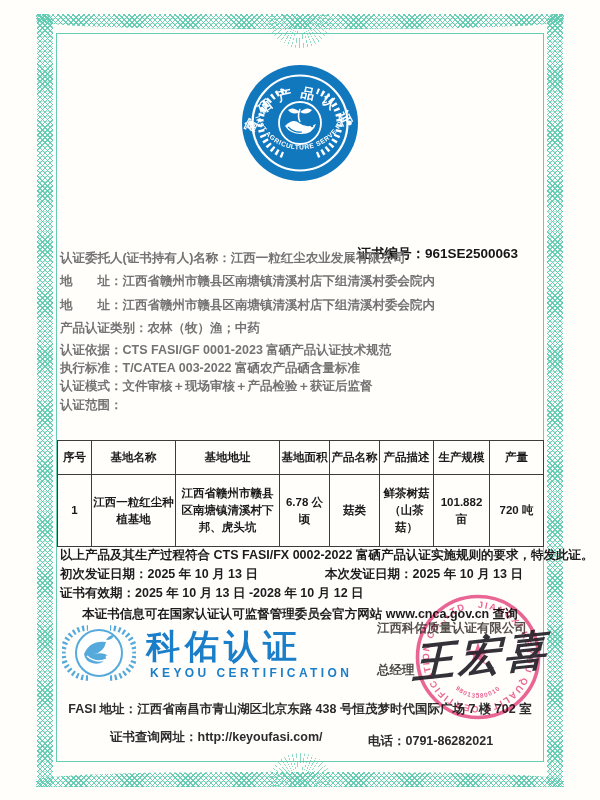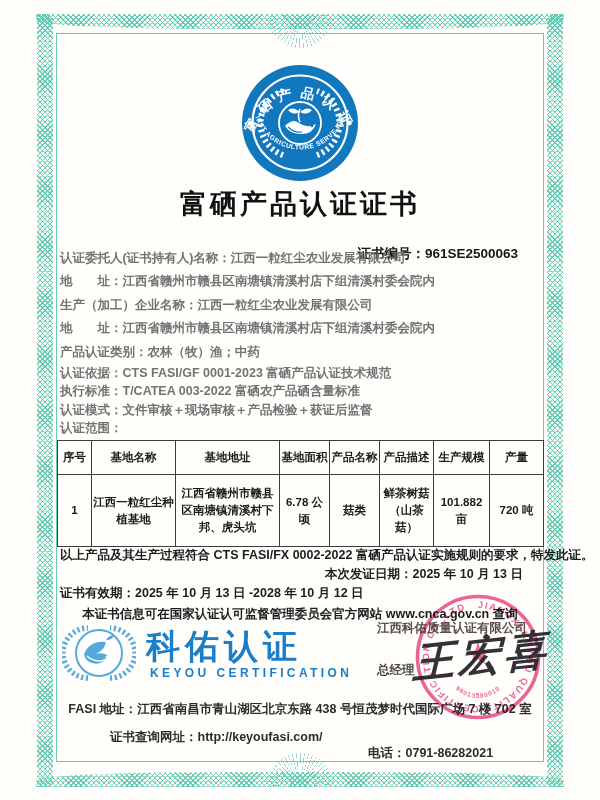--- a/index.html
+++ b/index.html
@@ -81,21 +81,21 @@
   .signature {
     position:absolute; left:412px; top:628px; width:150px; font-size:42px; font-weight:700;
     font-style:italic; color:rgba(35,33,40,.92); letter-spacing:4px;
     transform:rotate(-6deg) skewX(-6deg); z-index:6; white-space:nowrap;
   }
   .seal { position:absolute; left:413px; top:592px; width:130px; height:130px; z-index:5; mix-blend-mode:multiply; opacity:.9; }
 
   .fasi-addr { position:absolute; left:0; right:0; top:701px; text-align:center; font-size:12.5px; font-weight:700; color:#2c2c2c; white-space:nowrap; }
   .bottomline { position:absolute; left:0; right:0; top:729px; font-size:12.5px; font-weight:700; color:#2c2c2c; }
   .bottomline .web { position:absolute; left:110px; top:0; }
-  .bottomline .tel { position:absolute; left:368px; top:16px; }
+  .bottomline .tel { position:absolute; left:368px; top:4px; }
 </style>
 </head>
 <body>
 
 <div class="page">
 
   <div class="band band-top"></div>
   <div class="band band-bottom"></div>
   <div class="band band-left"></div>
   <div class="band band-right"></div>
@@ -124,28 +124,26 @@
     <g>
       <path d="M 59,45 q -3,7 0,13" stroke="#ffffff" stroke-width="1.6" fill="none"></path>
       <path d="M 59,48 q -7,-6 -12,-2 q 5,6 12,2 Z" fill="#ffffff"></path>
       <path d="M 59,48 q 7,-6 12,-2 q -5,6 -12,2 Z" fill="#ffffff"></path>
       <path d="M 44,62 q 8,-8 14,-3 q 8,6 17,1 q -3,10 -15,10 q -11,0 -16,-8 Z" fill="#ffffff"></path>
       <path d="M 47,63 q 6,6 14,5" stroke="#1278be" stroke-width="1.2" fill="none"></path>
       <circle cx="71" cy="62" r="1.3" fill="#1278be"></circle>
     </g>
   </svg>
 
-  <div class="title">富硒产品认证证书</div>
   <div class="certno"><span>证书编号：</span><span>961SE2500063</span></div>
 
   <div class="info">
     <div class="ga">
       <div class="fline"><span>认证委托人(证书持有人)名称：</span><span>江西一粒红尘农业发展有限公司</span></div>
       <div class="fline"><span>地　　址：</span><span>江西省赣州市赣县区南塘镇清溪村店下组清溪村委会院内</span></div>
-      <div class="fline"><span>生产（加工）企业名称：</span><span>江西一粒红尘农业发展有限公司</span></div>
       <div class="fline"><span>地　　址：</span><span>江西省赣州市赣县区南塘镇清溪村店下组清溪村委会院内</span></div>
       <div class="fline"><span>产品认证类别：</span><span>农林（牧）渔；中药</span></div>
     </div>
     <div class="gb">
       <div class="fline"><span>认证依据：</span><span>CTS FASI/GF 0001-2023 富硒产品认证技术规范</span></div>
       <div class="fline"><span>执行标准：</span><span>T/CATEA 003-2022 富硒农产品硒含量标准</span></div>
       <div class="fline"><span>认证模式：</span><span>文件审核＋现场审核＋产品检验＋获证后监督</span></div>
       <div class="fline"><span>认证范围：</span></div>
     </div>
   </div>
@@ -182,20 +180,21 @@
         <td>菇类</td>
         <td>鲜茶树菇（山茶菇）</td>
         <td>101.882 亩</td>
         <td>720 吨</td>
       </tr>
     </tbody>
   </table>
 
   <div class="statement">以上产品及其生产过程符合 CTS FASI/FX 0002-2022 富硒产品认证实施规则的要求，特发此证。</div>
   <div class="dates1">
+    <span><span>初次发证日期：</span><span>2025 年 10 月 13 日</span></span>
     <span class="d2"><span>本次发证日期：</span><span>2025 年 10 月 13 日</span></span>
   </div>
   <div class="dates2"><span>证书有效期：</span><span>2025 年 10 月 13 日 -2028 年 10 月 12 日</span></div>
   <div class="query">本证书信息可在国家认证认可监督管理委员会官方网站 www.cnca.gov.cn 查询</div>
 
   <svg class="keyou-emblem" viewBox="0 0 74 74">
     <path d="M 26,62 A 25,25 0 0 1 26,12" fill="none" stroke="#56aadb" stroke-width="5.5" stroke-dasharray="2.2 2.6"></path>
     <path d="M 48,62 A 25,25 0 0 0 48,12" fill="none" stroke="#56aadb" stroke-width="5.5" stroke-dasharray="2.2 2.6"></path>
     <circle cx="37" cy="37" r="23" fill="#ffffff" stroke="#56aadb" stroke-width="2"></circle>
     <path d="M 22,38 q 6,-14 22,-12 q -2,10 -12,12 q 10,-2 14,2 q -6,10 -16,7 q -7,-2 -8,-9 Z" fill="#56aadb"></path>

